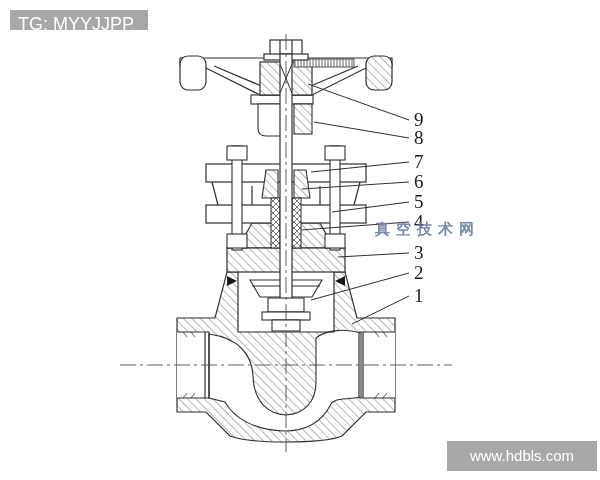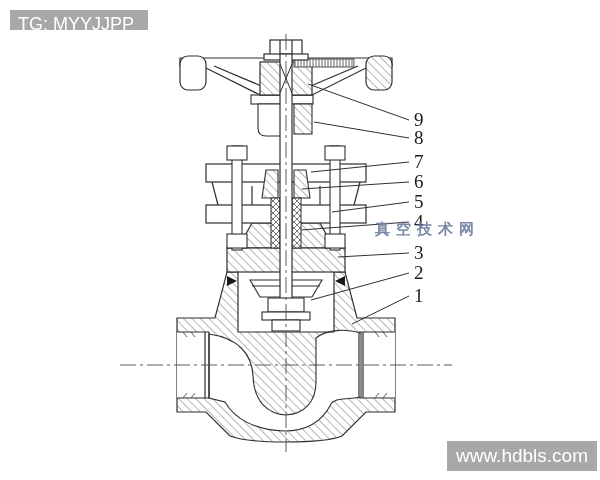--- a/index.html
+++ b/index.html
@@ -1,21 +1,21 @@
 <!DOCTYPE html>
 <html><head>
 <meta charset="utf-8">
 <style>
   html,body{margin:0;padding:0;background:#e8e8e8;}
   #stage{position:relative;width:600px;height:480px;background:#ffffff;overflow:hidden;
          font-family:"Liberation Sans",sans-serif;}
   #valve-svg{position:absolute;left:0;top:0;width:600px;height:480px;}
   .badge{position:absolute;background:#a8a8a8;color:#ffffff;box-sizing:border-box;}
   #badge-tl{left:10px;top:10px;width:138px;height:20px;font-size:18px;line-height:28px;padding-left:8px;}
-  #badge-br{left:447px;top:441px;width:150px;height:30px;font-size:19px;line-height:30px;text-align:center;}
+  #badge-br{left:447px;top:441px;width:150px;height:30px;font-size:15px;line-height:30px;text-align:center;}
   #watermark{position:absolute;left:346px;top:220px;width:134px;text-align:right;opacity:.92;pointer-events:none;}
   #wm-title{font-family:"DejaVu Sans",sans-serif;font-weight:bold;font-size:15px;color:#6d80a0;letter-spacing:6px;white-space:nowrap;}
   #wm-url{font-family:"Liberation Sans",sans-serif;font-weight:bold;font-size:13px;color:#4f7ec2;letter-spacing:1px;margin-top:1px;}
   text.part-num{font-family:"Liberation Serif","DejaVu Serif",serif;font-size:19px;fill:#1a1a1a;}
 </style>
 </head>
 <body>
 
 <div id="stage">
 

